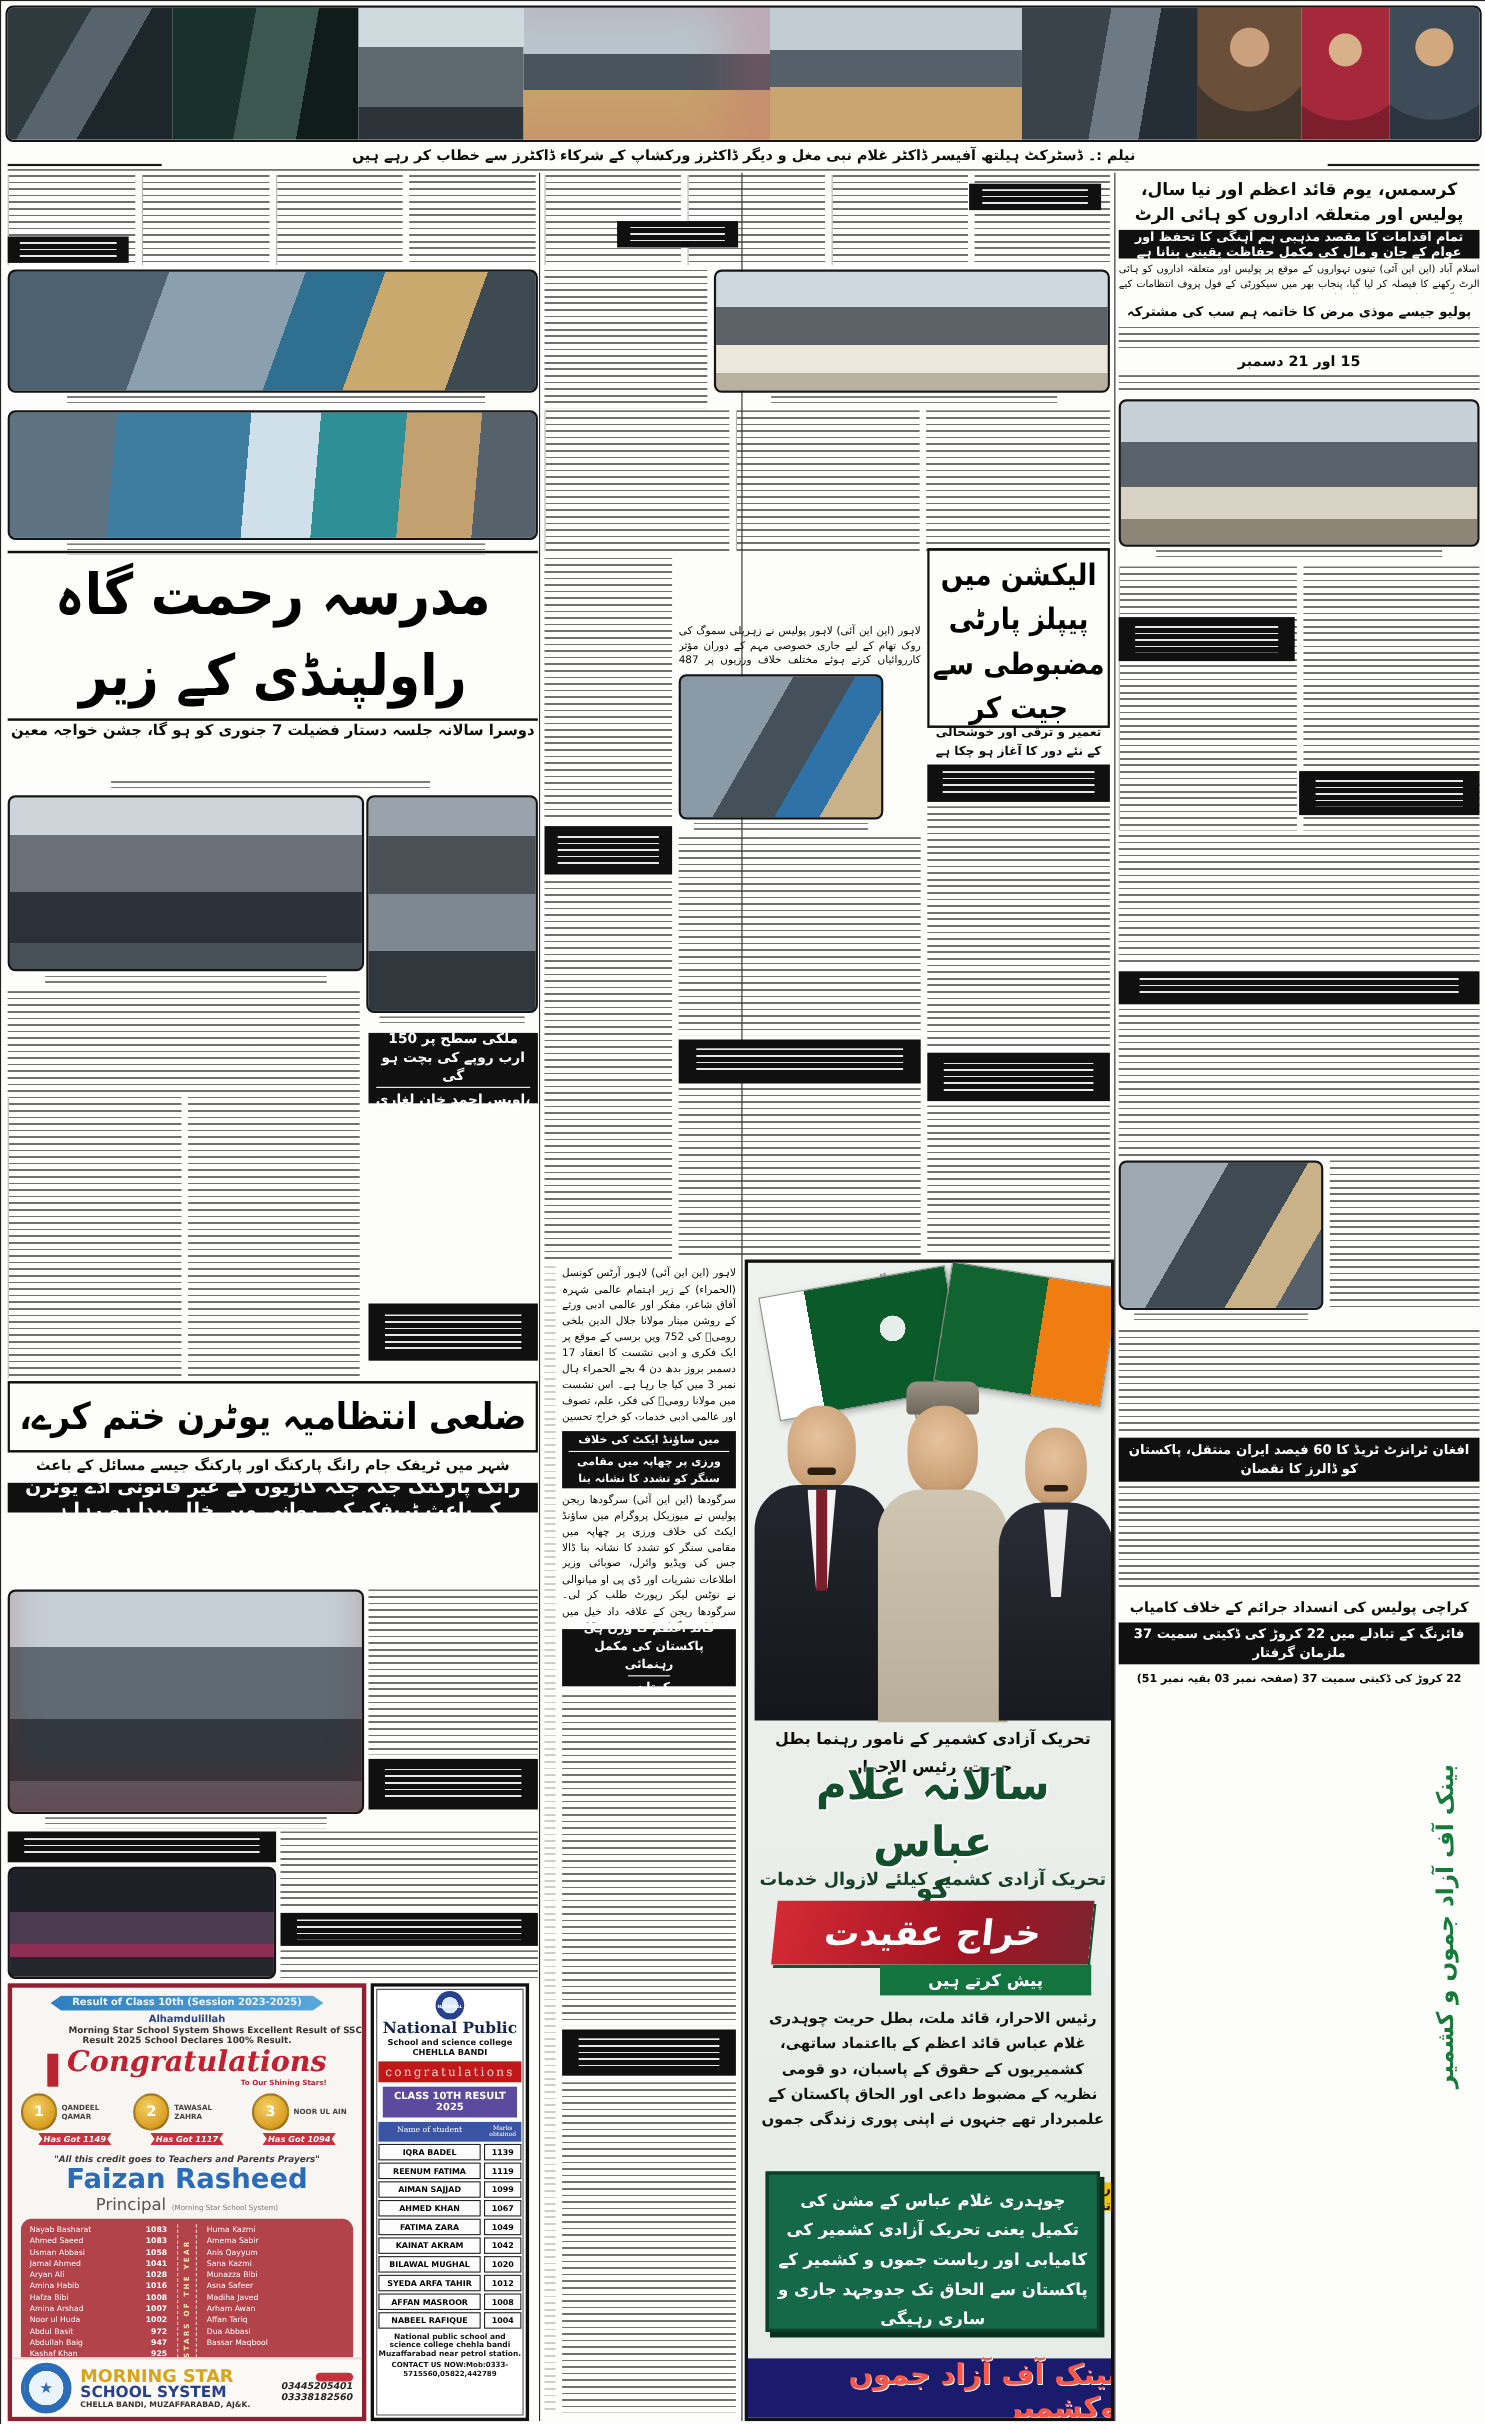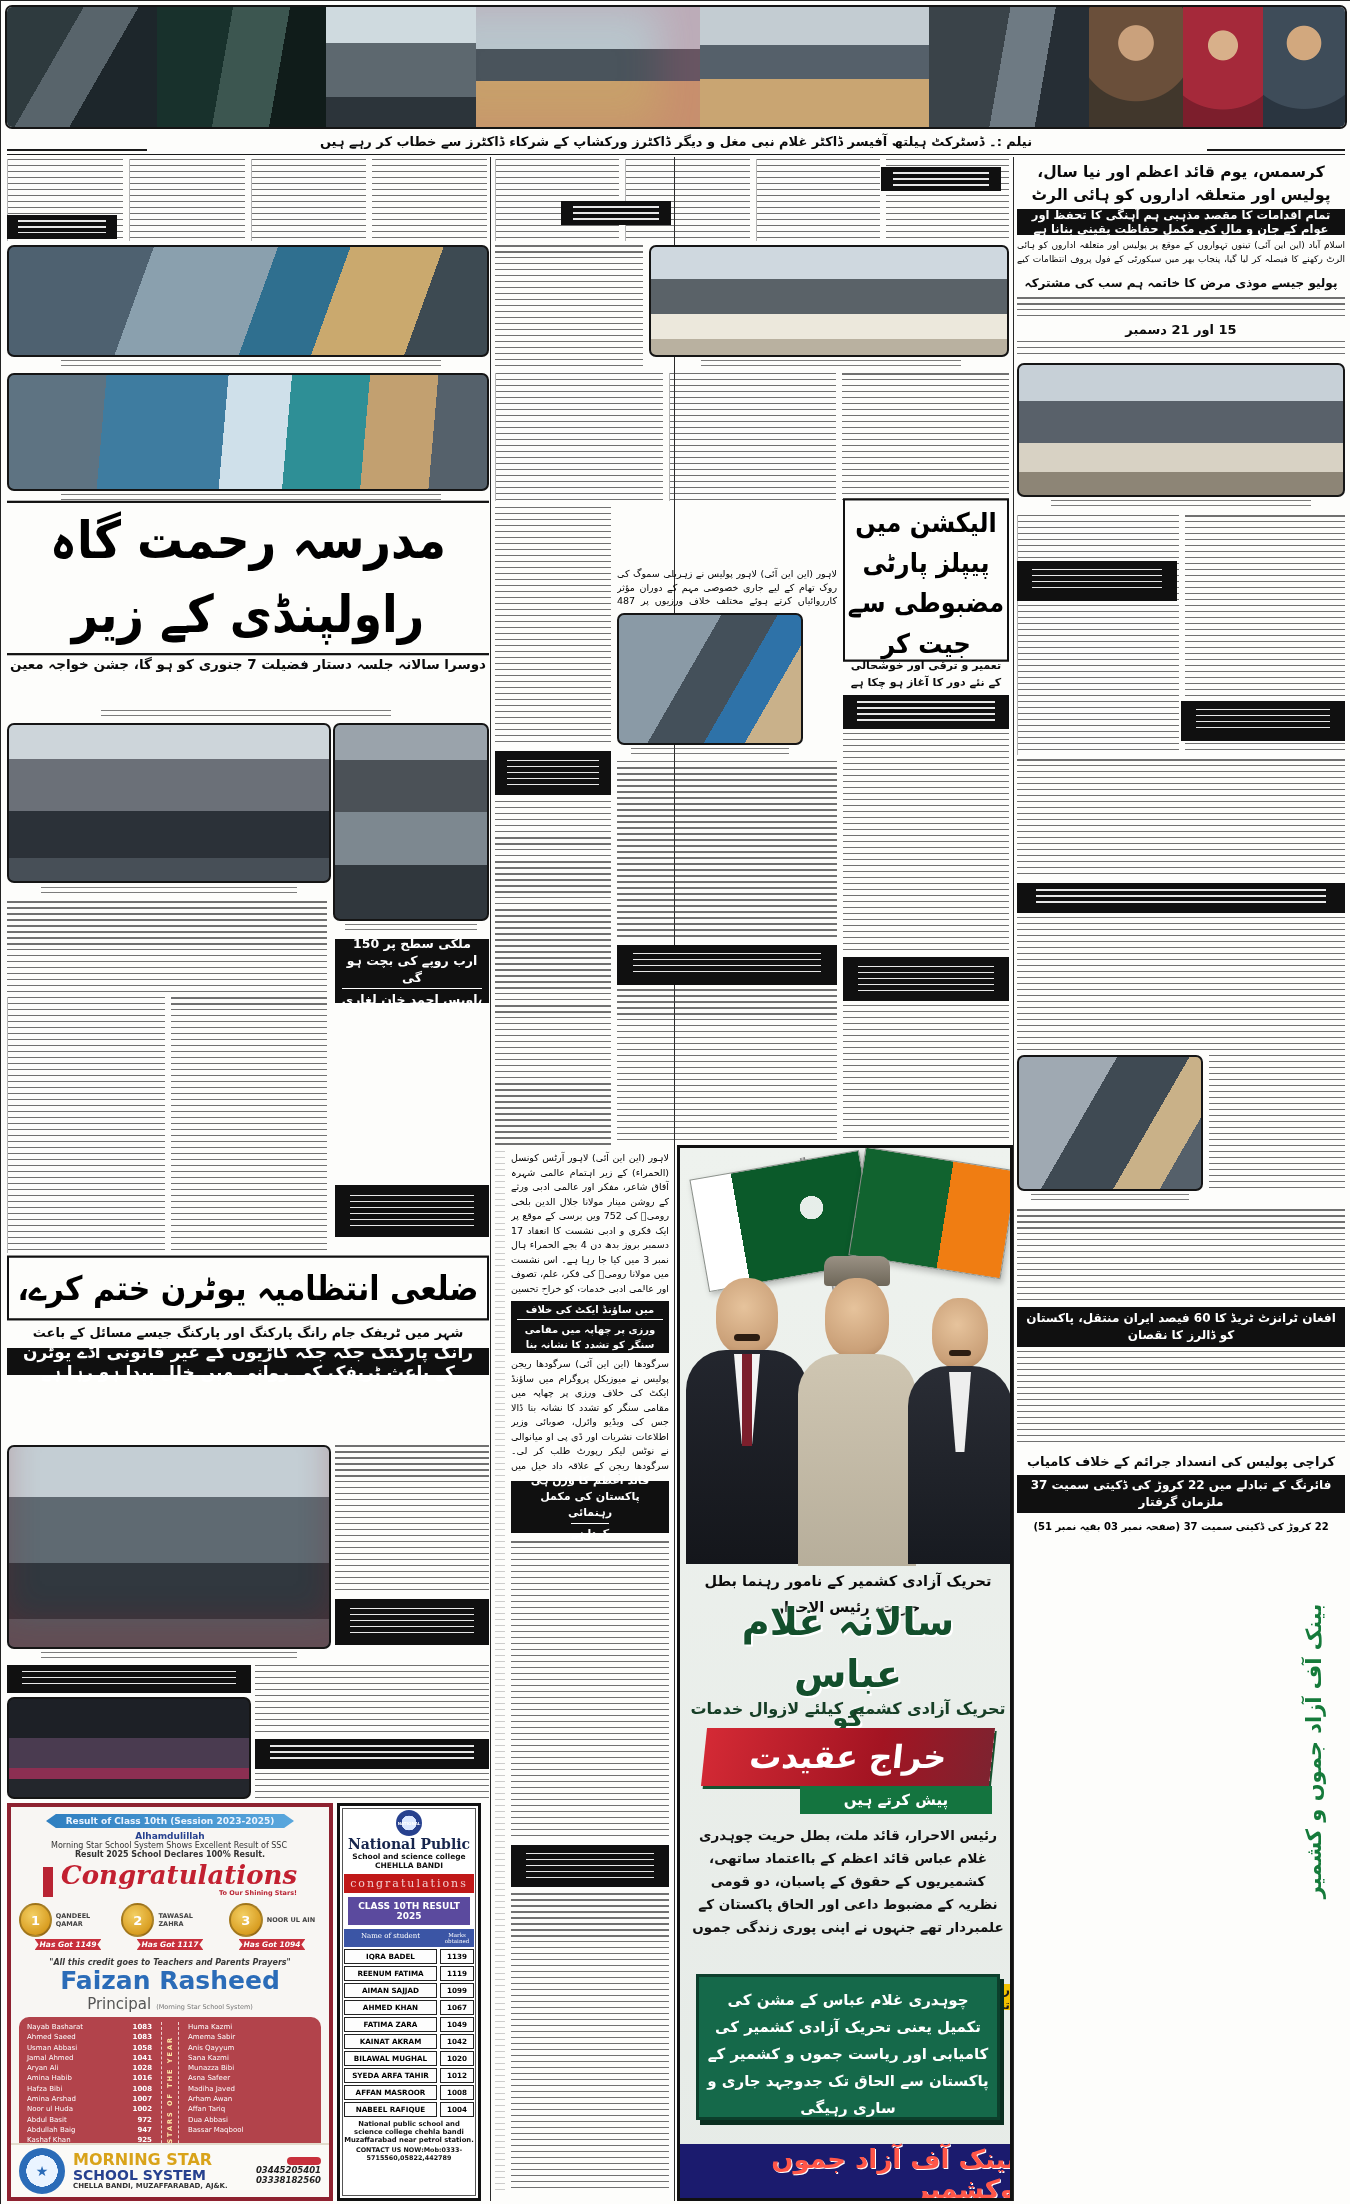--- a/index.html
+++ b/index.html
@@ -134,21 +134,21 @@
   <div class="abs box" style="left:254px;top:1738px;width:234px;height:30px;">
       <div class="simw" style="width:92%;height:18px;"></div>
     </div>
   <div class="abs sim" style="left:254px;top:1772px;width:234px;height:26px;"></div>
 
   <div class="abs photo" style="left:6px;top:1696px;width:244px;height:102px;background:linear-gradient(180deg,#1d2026 0 40%,#4a3b50 40% 70%,#8c2f52 70% 82%,#23262c 82%);"></div>
 
   <div class="abs ms" style="left:6px;top:1802px;width:326px;height:398px;overflow:hidden;">
     <div class="bannerblue" style="margin:7px auto 0;width:78%;font-size:9px;text-align:center;padding:2px 0;clip-path:polygon(4% 0,96% 0,100% 50%,96% 100%,4% 100%,0 50%);">Result of Class 10th (Session 2023-2025)</div>
     <div style="text-align:center;font-size:9px;font-weight:bold;color:#27418f;margin-top:3px;">Alhamdulillah</div>
-    <div style="text-align:left;font-size:8px;font-weight:normal;color:#333;padding-left:40px;">Morning Star School System Shows Excellent Result of SSC</div>
+    <div style="text-align:right;font-size:8px;font-weight:bold;color:#333;padding-left:40px;">Morning Star School System Shows Excellent Result of SSC</div>
     <div style="text-align:center;font-size:8px;font-weight:bold;color:#333;">Result 2025 School Declares 100% Result.</div>
     <div style="display:flex;justify-content:center;align-items:flex-end;gap:8px;margin-top:2px;">
       <div style="width:10px;height:30px;background:#b92433;"></div>
       <div>
         <div class="script" style="font-size:26px;line-height:28px;">Congratulations</div>
         <div style="font-size:6.5px;color:#b92433;text-align:right;font-weight:bold;">To Our Shining Stars!</div>
       </div>
     </div>
     <div style="display:flex;justify-content:space-around;margin-top:6px;padding:0 6px;">
 

